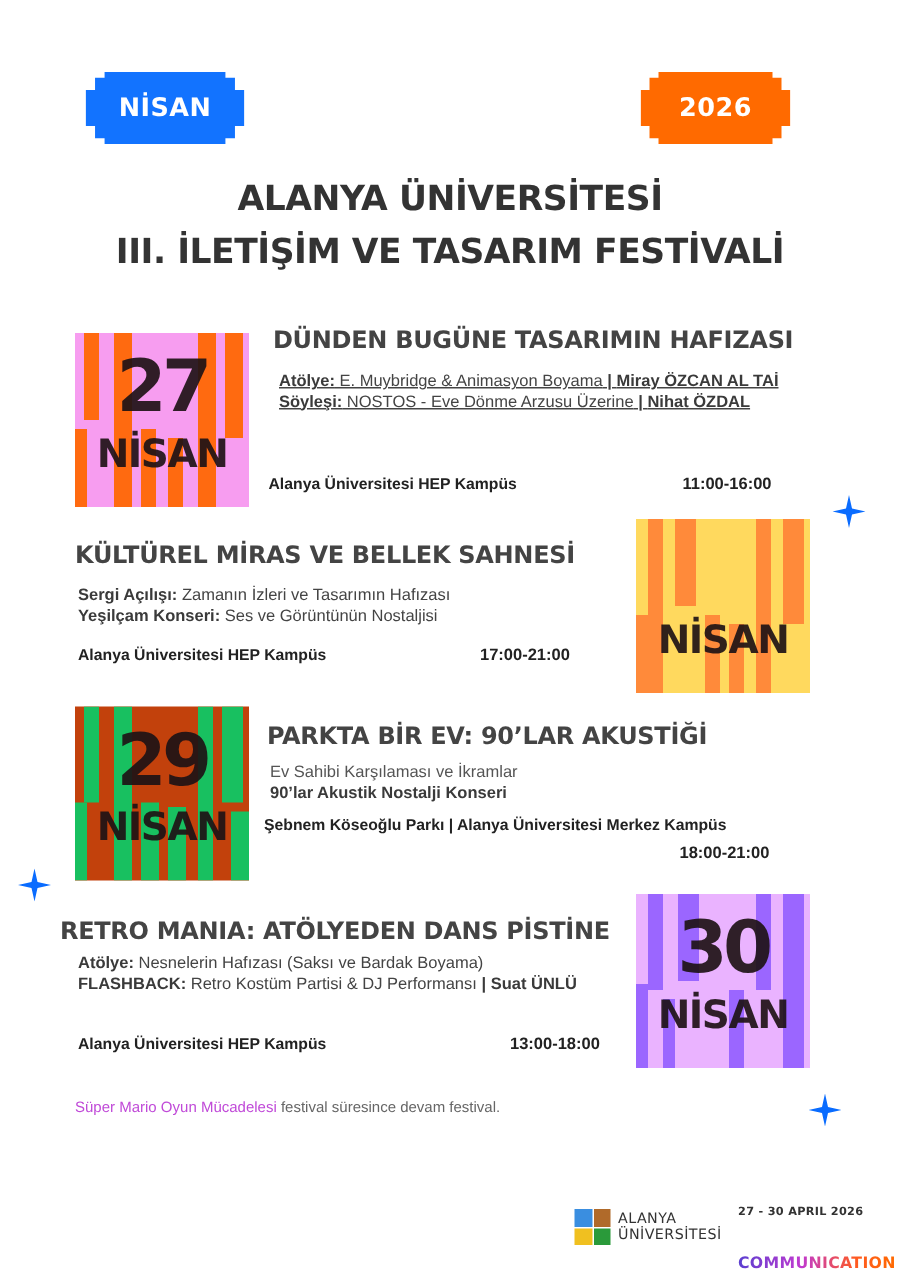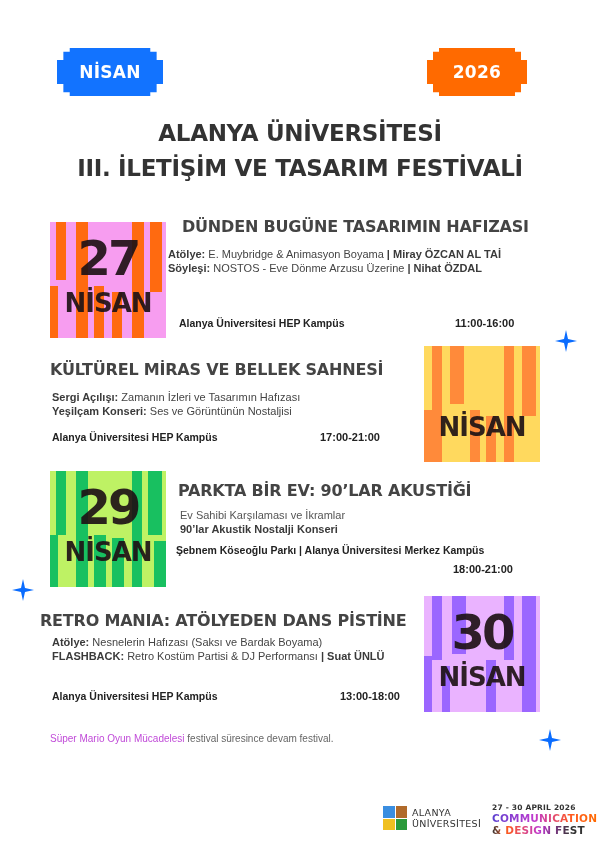--- a/index.html
+++ b/index.html
@@ -34,21 +34,21 @@
   .spark { position: absolute; width: 22px; height: 22px; }
 
   .note { position: absolute; left: 50px; top: 733px; font-size: 10px; color: #666; white-space: nowrap; }
   .note .hl { color: #c04ad8; }
 
   .logo-au { position: absolute; left: 383px; top: 806px; display: flex; align-items: center; }
   .logo-au .grid { width: 24px; height: 24px; display: grid; grid-template-columns: 1fr 1fr; grid-template-rows: 1fr 1fr; gap: 1px; margin-right: 5px; }
   .logo-au .name { font-family: "DejaVu Sans", sans-serif; font-size: 9.5px; line-height: 11px; color: #333; letter-spacing: 0.3px; }
   .fest { position: absolute; left: 492px; top: 803px; font-family: "DejaVu Sans", sans-serif; font-weight: bold; }
   .fest .d { font-size: 7.5px; color: #333; letter-spacing: 0.2px; }
-  .fest .l { font-size: 10.5px; line-height: 12px; letter-spacing: 0.2px; }
+  .fest .l { font-size: 10.5px; line-height: 12px; letter-spacing: 0.2px; margin-top: 24px; }
 </style>
 </head>
 <body>
 
 <div class="pill" style="left:57px;top:48px;width:106px;">
   <div class="bg" style="background:#1273ff;"></div>
   <span class="txt">NİSAN</span>
 </div>
 <div class="pill" style="left:427px;top:48px;width:100px;">
   <div class="bg" style="background:#ff6a00;"></div>
@@ -65,21 +65,21 @@
     <div style="left:82px;width:12px;background:#ff6a10;"></div>
     <div style="left:100px;width:12px;background:#ff6a10;height:60%;"></div>
     <div style="left:0;width:8px;background:#ff6a10;top:55%;height:45%;"></div>
     <div style="left:44px;width:10px;background:#ff6a10;top:55%;height:45%;"></div>
     <div style="left:62px;width:10px;background:#ff6a10;top:60%;height:40%;"></div>
   </div>
   <div class="num">27</div>
   <div class="mon">NİSAN</div>
 </div>
 <div class="ev-title" style="left:182px;top:217px;">DÜNDEN BUGÜNE TASARIMIN HAFIZASI</div>
-<div class="lines" style="left:168px;top:248px;">
+<div class="lines" style="left:186px;top:248px;text-decoration:underline;">
   <div><span class="k">Atölye:</span><span> E. Muybridge &amp; Animasyon Boyama</span><span class="who">  |  </span><span class="who">Miray ÖZCAN AL TAİ</span></div>
   <div><span class="k">Söyleşi:</span><span> NOSTOS - Eve Dönme Arzusu Üzerine</span><span class="who">  |  </span><span class="who">Nihat ÖZDAL</span></div>
 </div>
 <div class="place" style="left:179px;top:317px;">Alanya Üniversitesi HEP Kampüs</div>
 <div class="time" style="left:455px;top:317px;">11:00-16:00</div>
 
 <svg class="spark" style="left:555px;top:330px;" viewBox="0 0 22 22">
     <path d="M11 0 L13 9 L22 11 L13 13 L11 22 L9 13 L0 11 L9 9 Z" fill="#0a6cff"></path>
   </svg>
 
@@ -96,21 +96,21 @@
     <div style="left:26px;width:14px;background:#ff8a3a;height:50%;"></div>
     <div style="left:80px;width:10px;background:#ff8a3a;"></div>
     <div style="left:98px;width:14px;background:#ff8a3a;height:60%;"></div>
     <div style="left:0;width:8px;background:#ff8a3a;top:55%;height:45%;"></div>
     <div style="left:46px;width:10px;background:#ff8a3a;top:55%;height:45%;"></div>
     <div style="left:62px;width:10px;background:#ff8a3a;top:60%;height:40%;"></div>
   </div>
   <div class="mon">NİSAN</div>
 </div>
 
-<div class="dateblock" style="left:50px;top:471px;background:#bef264;">
+<div class="dateblock" style="left:50px;top:471px;background:#c2410c;">
   <div class="stripes">
     <div style="left:6px;width:10px;background:#18c060;height:55%;"></div>
     <div style="left:26px;width:12px;background:#18c060;"></div>
     <div style="left:82px;width:10px;background:#18c060;"></div>
     <div style="left:98px;width:14px;background:#18c060;height:55%;"></div>
     <div style="left:0;width:8px;background:#18c060;top:55%;height:45%;"></div>
     <div style="left:44px;width:12px;background:#18c060;top:55%;height:45%;"></div>
     <div style="left:62px;width:12px;background:#18c060;top:58%;height:42%;"></div>
     <div style="left:104px;width:12px;background:#18c060;top:60%;height:40%;"></div>
   </div>

